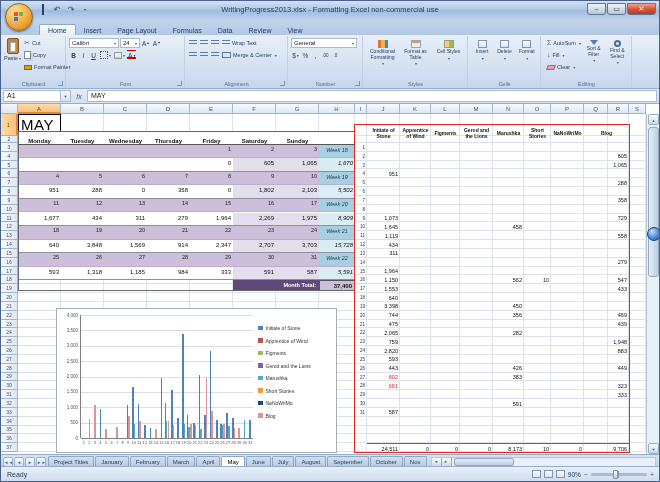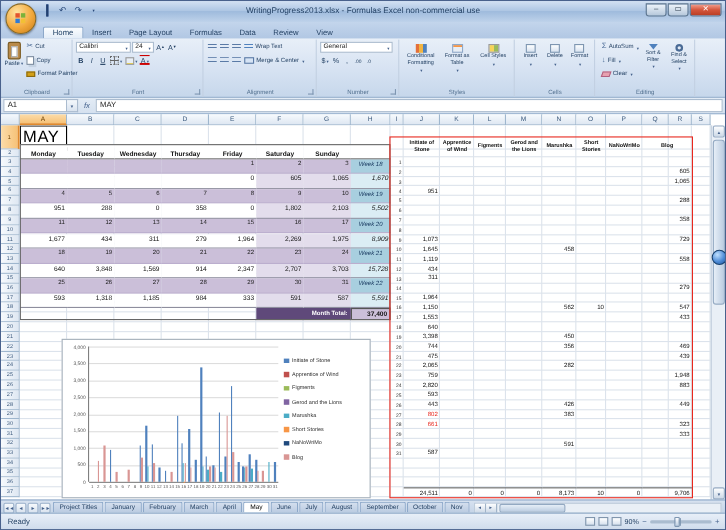--- a/index.html
+++ b/index.html
@@ -150,21 +150,21 @@
 
 <div class="window">
 
   <div class="titlebar">
     <div class="qat">
       <span class="qbtn"><span class="ic-save"></span></span>
       <span class="qbtn">↶</span>
       <span class="qbtn">↷</span>
       <span class="qbtn" style="font-size:4px">▾</span>
     </div>
-    <div class="title-text">WritingProgress2013.xlsx - Formulas Excel non-commercial use</div>
+    <div class="title-text">WritingProgress2013.xlsx - Formatting Excel non-commercial use</div>
     <div class="winctl">
       <div class="wbtn">–</div>
       <div class="wbtn">▭</div>
       <div class="wbtn close">✕</div>
     </div>
   </div>
 
   <div class="office-btn">
     <span class="office-logo">
       <i style="background:#E3542E"></i>

